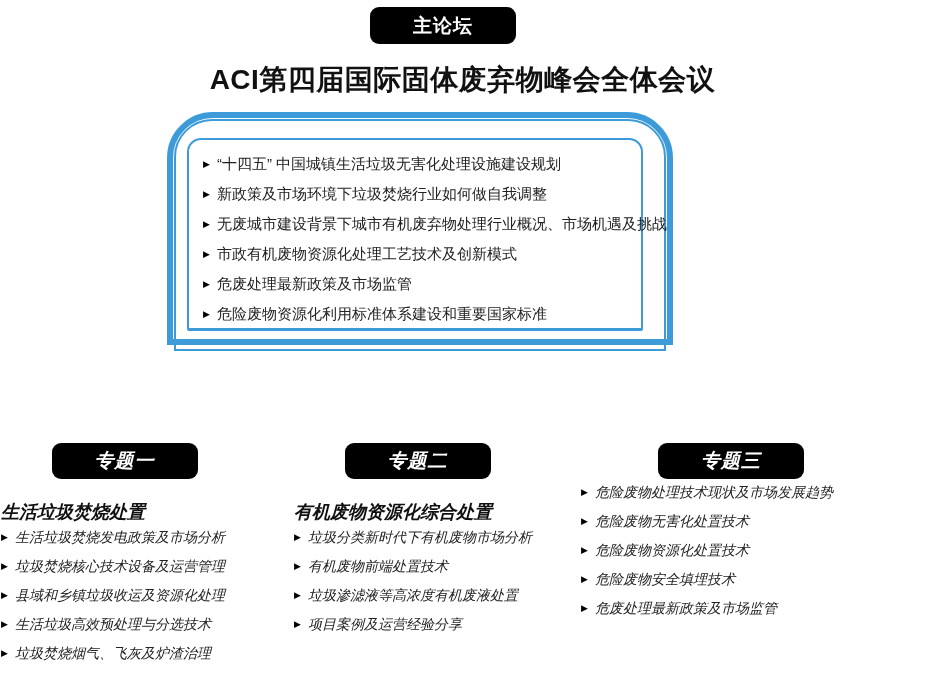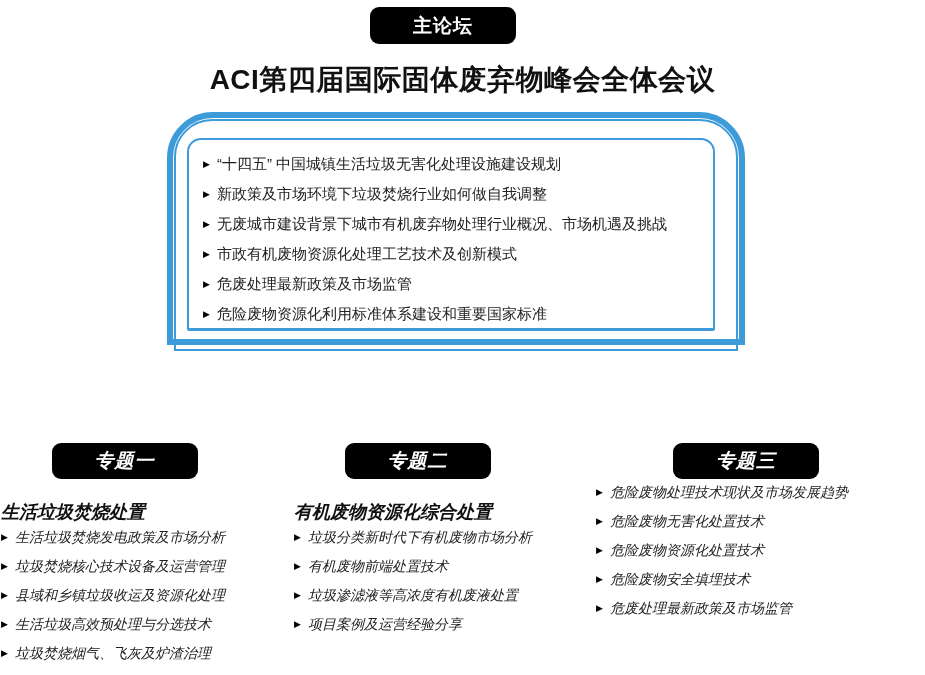--- a/index.html
+++ b/index.html
@@ -20,21 +20,21 @@
     line-height:37px;font-size:19px;
   }
 
   
   .main-title{
     position:absolute;top:61px;left:0;width:100%;text-align:center;
     font-size:28px;font-weight:bold;color:#111111;letter-spacing:0.5px;
   }
 
   
-  .panel{position:absolute;left:167px;top:112px;width:578px;height:233px;}
+  .panel{position:absolute;left:167px;top:112px;width:506px;height:233px;}
   .frame-thick{
     position:absolute;inset:0;border:6px solid #3e9bda;
     border-radius:46px 46px 0 0;box-sizing:border-box;
   }
   .frame-thin{
     position:absolute;left:7px;right:7px;top:7px;bottom:-6px;
     border:2px solid #3e9bda;border-radius:38px 38px 0 0;box-sizing:border-box;
   }
   .inner-box{
     position:absolute;left:20px;right:30px;top:26px;bottom:14px;
@@ -49,21 +49,21 @@
   .tri{
     display:inline-block;font-size:9px;color:#000000;margin-right:7px;
     transform:translateY(-2px);
   }
 
   
   .tracks{position:absolute;top:443px;left:0;width:925px;display:flex;}
   .track{display:flex;flex-direction:column;font-style:italic;}
   .track-1{width:247px;margin-left:1px;}
   .track-2{width:247px;margin-left:46px;}
-  .track-3{width:300px;margin-left:55px;}
+  .track-3{width:300px;margin-left:40px;}
   .badge-track{width:146px;height:36px;line-height:36px;font-size:19px;margin:0 auto;}
   .track-title{
     text-align:left;font-size:18px;font-weight:bold;color:#111111;
     margin-top:21px;white-space:nowrap;
   }
   .track-list{margin-top:22px;padding-left:2px;}
   .track-list li{font-size:14px;line-height:27px;color:#222222;}
 </style>
 </head>
 <body>

